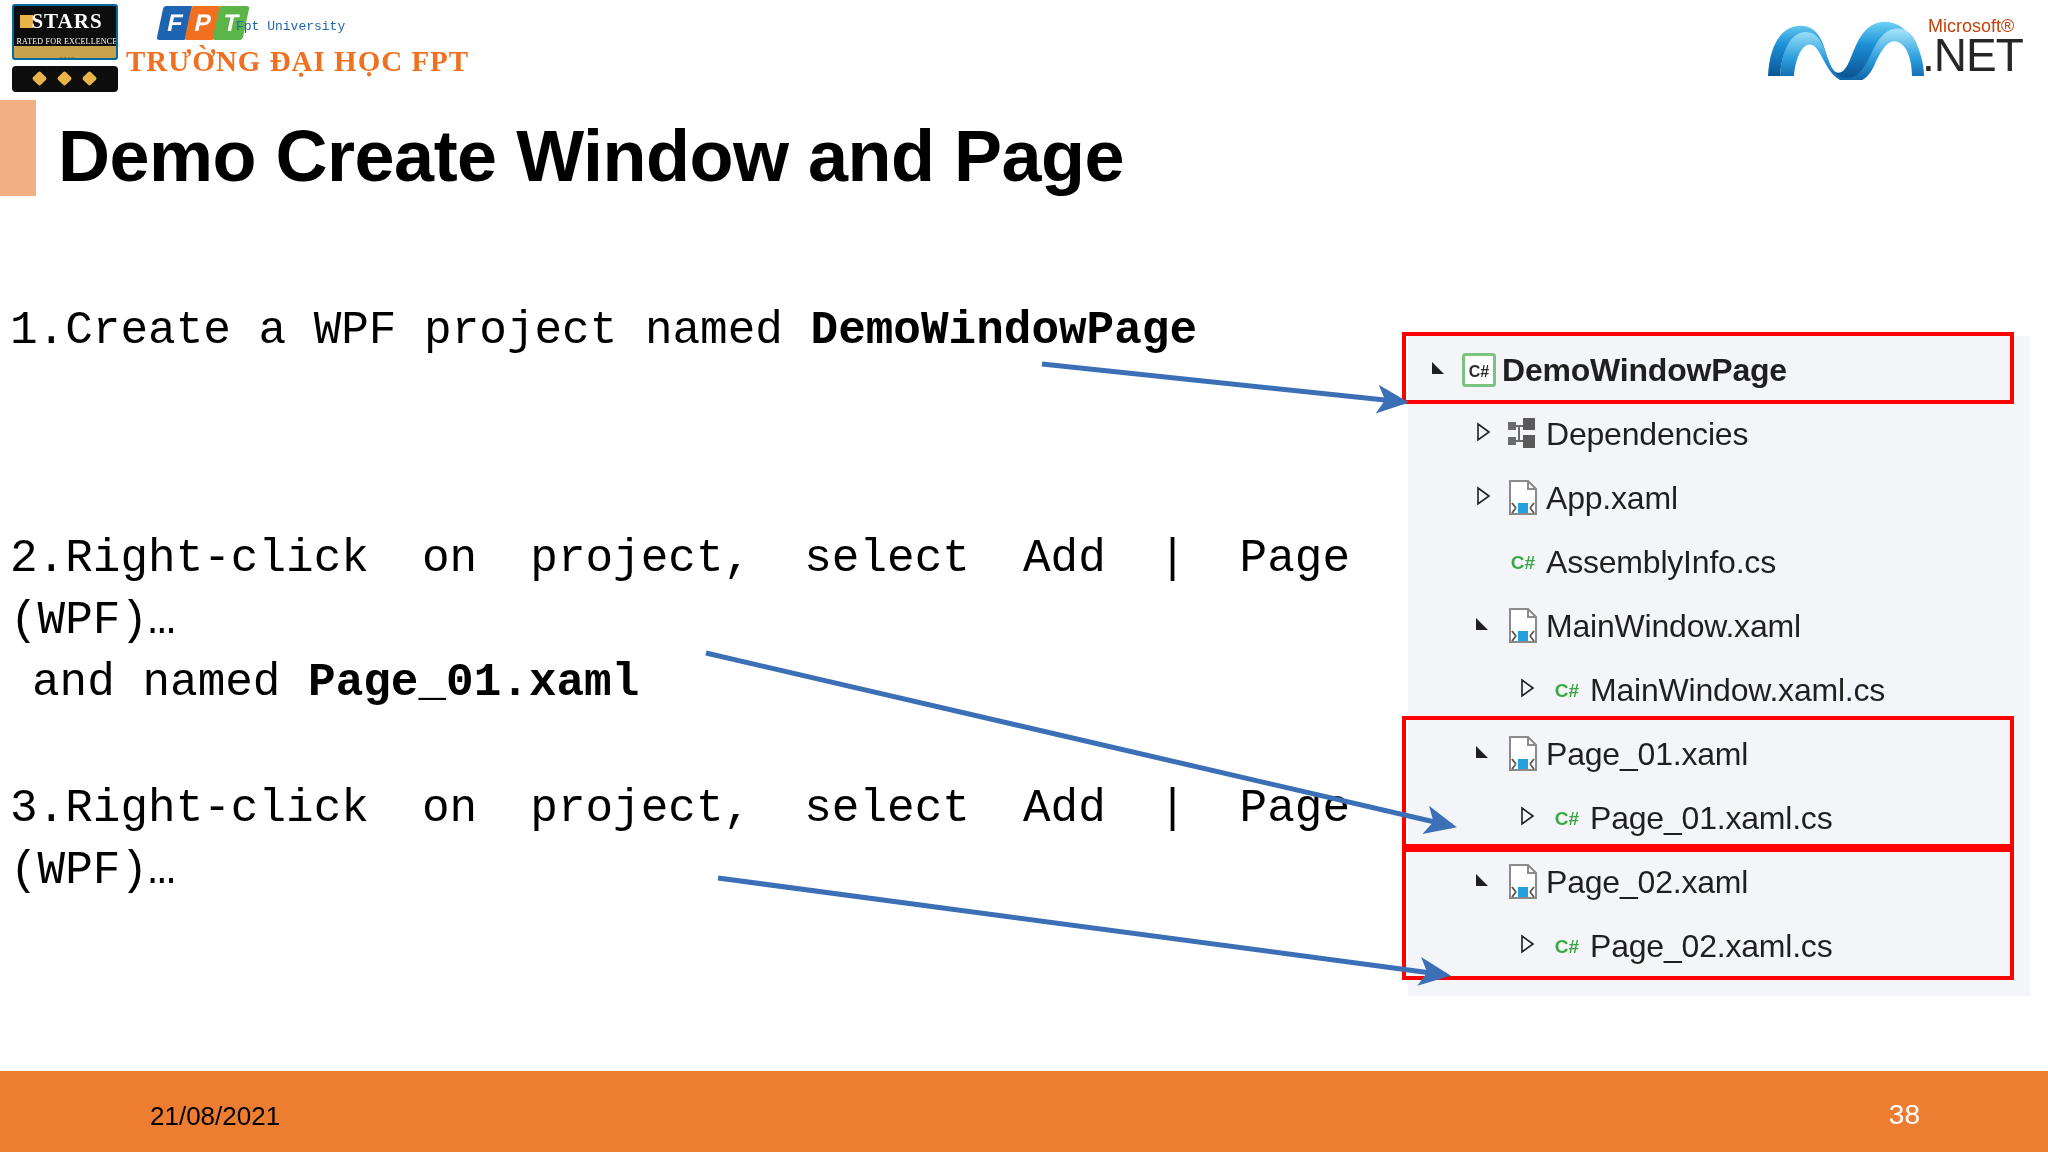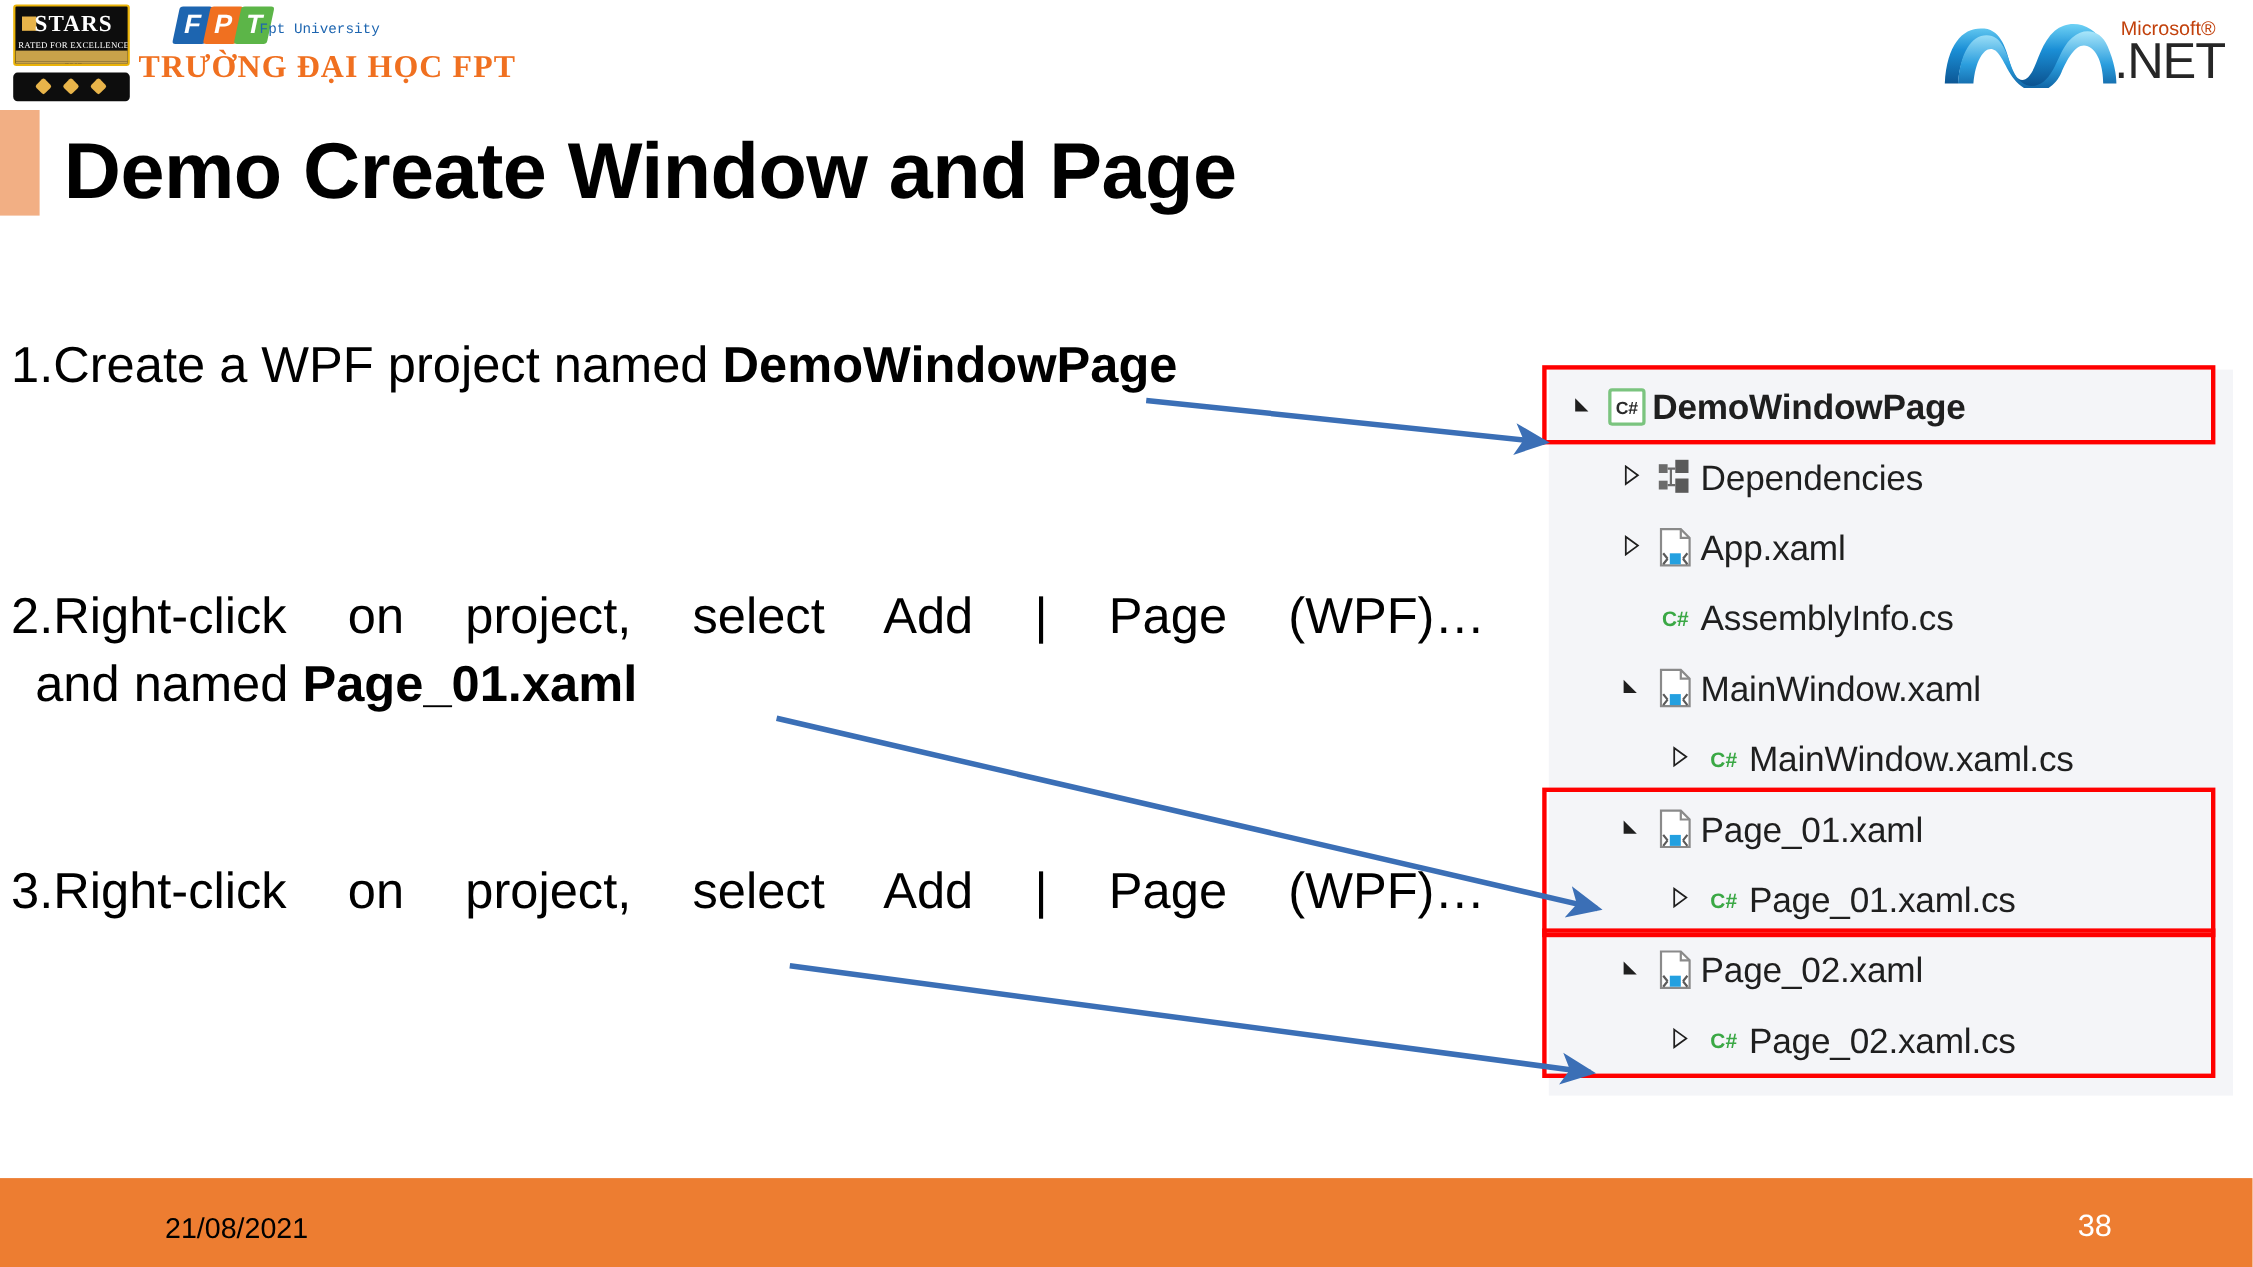--- a/index.html
+++ b/index.html
@@ -29,21 +29,21 @@
   .stars-badge {
     position: absolute;
     left: 12px; top: 4px;
     width: 106px; height: 88px;
   }
   .stars-top {
     position: absolute;
     left: 0; top: 0;
     width: 106px; height: 56px;
     background: #0d0d0d;
-    border: 2px solid #eab308;
+    border: 2px solid #0369a1;
     box-sizing: border-box;
     border-radius: 3px;
     overflow: hidden;
   }
   .stars-word {
     position: absolute;
     left: 0; top: 3px;
     width: 106px;
     text-align: center;
     color: #ffffff;
@@ -185,21 +185,21 @@
     color: #000000;
     letter-spacing: -0.5px;
     white-space: nowrap;
   }
 
   
   .step {
     position: absolute;
     left: 10px;
     width: 1340px;
-    font-family: Liberation Sans, sans-serif;
+    font-family: Liberation Mono, monospace;
     font-size: 46px;
     line-height: 62px;
     color: #000000;
   }
   .step .l2 { display: block; padding-left: 22px; }
   .step b { font-weight: bold; }
   #step-1 { top: 300px; }
   #step-2 { top: 528px; }
   #step-3 { top: 778px; }
   .justified {

